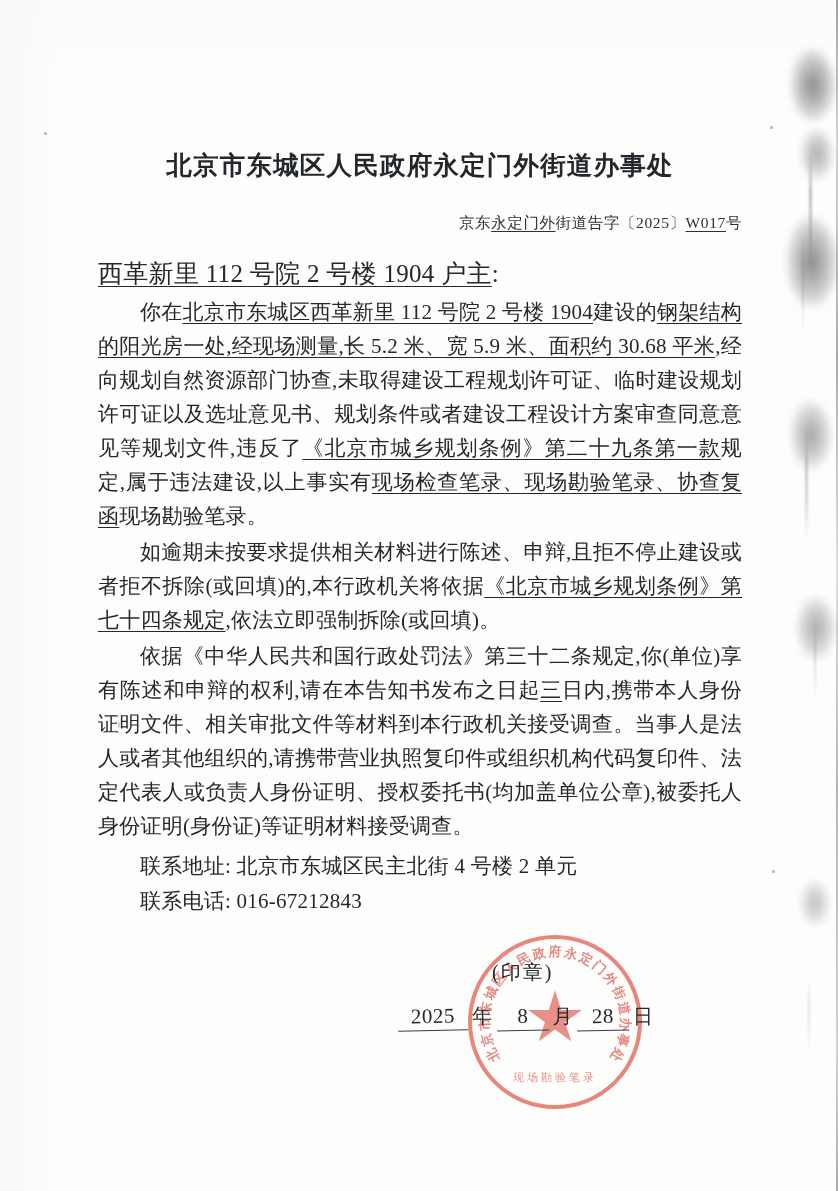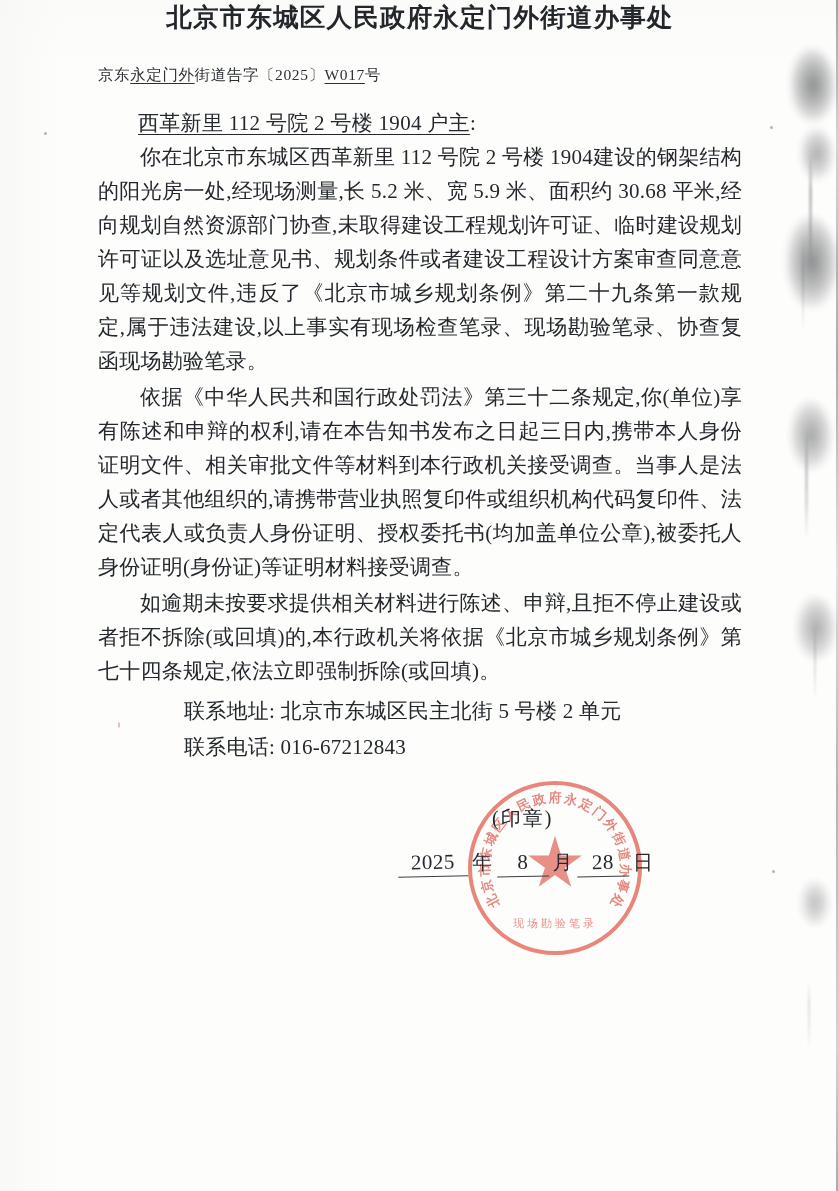--- a/index.html
+++ b/index.html
@@ -78,72 +78,72 @@
     z-index: 3;
   }
   .title-main, .title-sub {
     text-align: center;
     font-weight: 700;
     font-size: 25.5px;
     letter-spacing: 1.2px;
     color: #23272b;
     font-family: "Liberation Sans", "DejaVu Sans", sans-serif;
   }
-  .title-main { }
+  .title-main { padding-top: 148px; }
   .title-sub  { padding-top: 25px; }
 
   .doc-number {
-    text-align: left;
+    text-align: right;
     margin-top: 30px;
     font-size: 15.5px;
     letter-spacing: .6px;
     color: #2d3135;
   }
   .doc-number .u { text-decoration: underline; text-underline-offset: 3px; }
 
   
   .body-block { margin-top: 20px; }
   .addressee {
-    font-size: 21px;
+    font-size: 25px;
     line-height: 1.62;
     letter-spacing: .3px;
     color: #24282c;
-    margin-left: 40px;
   }
   .addressee .u {
     text-decoration: underline;
     text-underline-offset: 4px;
     text-decoration-thickness: 1px;
   }
   p.para {
     margin: 0;
     font-size: 21px;
     line-height: 1.62;
     letter-spacing: .25px;
     text-align: justify;
     text-justify: inter-ideograph;
     text-indent: 2em;
     color: #24282c;
   }
   p.para + p.para { margin-top: 2px; }
   .u {
+    text-decoration: underline;
     text-underline-offset: 4px;
     text-decoration-thickness: 1px;
   }
 
   
   .contact-block {
     margin-top: 6px;
     font-size: 21px;
     line-height: 1.68;
     color: #24282c;
     padding-left: 2em;
   }
   .contact-row { white-space: nowrap; letter-spacing: .25px; }
-  .contact-label { display: inline-block; margin-left: 44px; }
+  .contact-label { display: inline-block; }
 
   
   .sign-area {
     position: relative;
     margin-top: 8px;
     height: 210px;
   }
   .seal {
     position: absolute;
     left: 370px;
@@ -259,26 +259,26 @@
     <div class="title-main">北京市东城区人民政府永定门外街道办事处</div>
 
     <div class="doc-number"><span>京东</span><span class="u">永定门外</span><span>街道告字〔2025〕</span><span class="u">W017</span><span>号</span></div>
 
     <div class="body-block">
 
       <div class="addressee"><span class="u">西革新里 112 号院 2 号楼 1904 户主</span><span>:</span></div>
 
       <p class="para"><span>你在</span><span class="u">北京市东城区西革新里 112 号院 2 号楼 1904</span><span>建设的</span><span class="u">钢架结构的阳光房一处,经现场测量,长 5.2 米、宽 5.9 米、面积约 30.68 平米</span><span>,经向规划自然资源部门协查,未取得建设工程规划许可证、临时建设规划许可证以及选址意见书、规划条件或者建设工程设计方案审查同意意见等规划文件,违反了</span><span class="u">《北京市城乡规划条例》第二十九条第一款</span><span>规定,属于违法建设,以上事实有</span><span class="u">现场检查笔录、现场勘验笔录、协查复函</span><span>现场勘验笔录。</span></p>
 
+      <p class="para"><span>如逾期未按要求提供相关材料进行陈述、申辩,且拒不停止建设或者拒不拆除(或回填)的,本行政机关将依据</span><span class="u">《北京市城乡规划条例》第七十四条规定</span><span>,依法立即强制拆除(或回填)。</span></p>
+
       <p class="para"><span>依据《中华人民共和国行政处罚法》第三十二条规定,你(单位)享有陈述和申辩的权利,请在本告知书发布之日起</span><span class="u">三</span><span>日内,携带本人身份证明文件、相关审批文件等材料到本行政机关接受调查。当事人是法人或者其他组织的,请携带营业执照复印件或组织机构代码复印件、法定代表人或负责人身份证明、授权委托书(均加盖单位公章),被委托人身份证明(身份证)等证明材料接受调查。</span></p>
 
-      <p class="para"><span>如逾期未按要求提供相关材料进行陈述、申辩,且拒不停止建设或者拒不拆除(或回填)的,本行政机关将依据</span><span class="u">《北京市城乡规划条例》第七十四条规定</span><span>,依法立即强制拆除(或回填)。</span></p>
-
       <div class="contact-block">
-        <div class="contact-row"><span class="contact-label">联系地址:</span> <span>北京市东城区民主北街 5 号楼 2 单元</span></div>
+        <div class="contact-row"><span class="contact-label">联系地址:</span> <span>北京市东城区民主北街 4 号楼 2 单元</span></div>
         <div class="contact-row"><span class="contact-label">联系电话:</span> <span>016-67212843</span></div>
       </div>
 
       <div class="sign-area">
 
         <div class="seal">
           <div class="seal-arc-text" id="sealArc">
               <span style="transform: rotate(-208deg) translate(70px) rotate(90deg) translate(-50%, -50%);">北</span>
               <span style="transform: rotate(-194.889deg) translate(70px) rotate(90deg) translate(-50%, -50%);">京</span>
               <span style="transform: rotate(-181.778deg) translate(70px) rotate(90deg) translate(-50%, -50%);">市</span>

